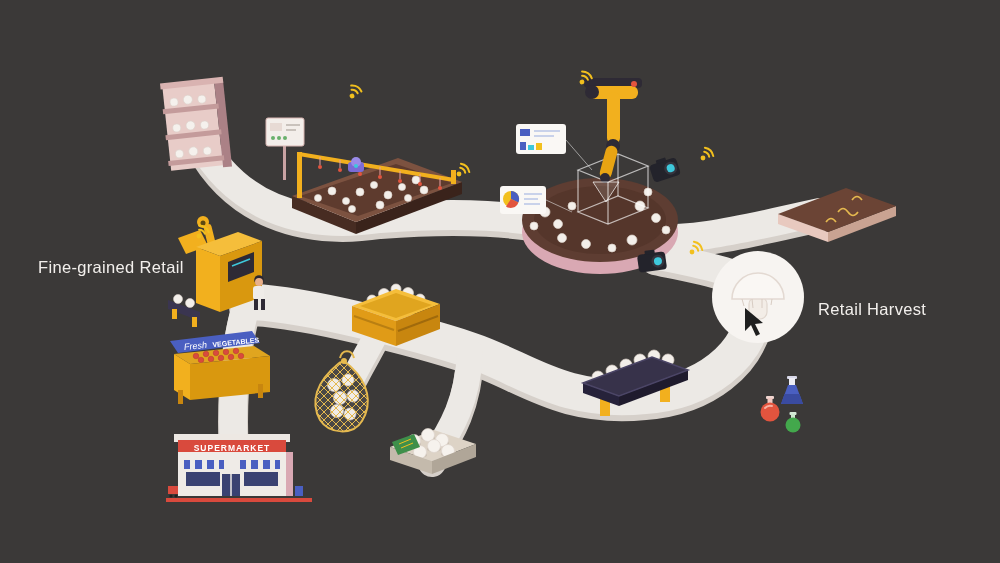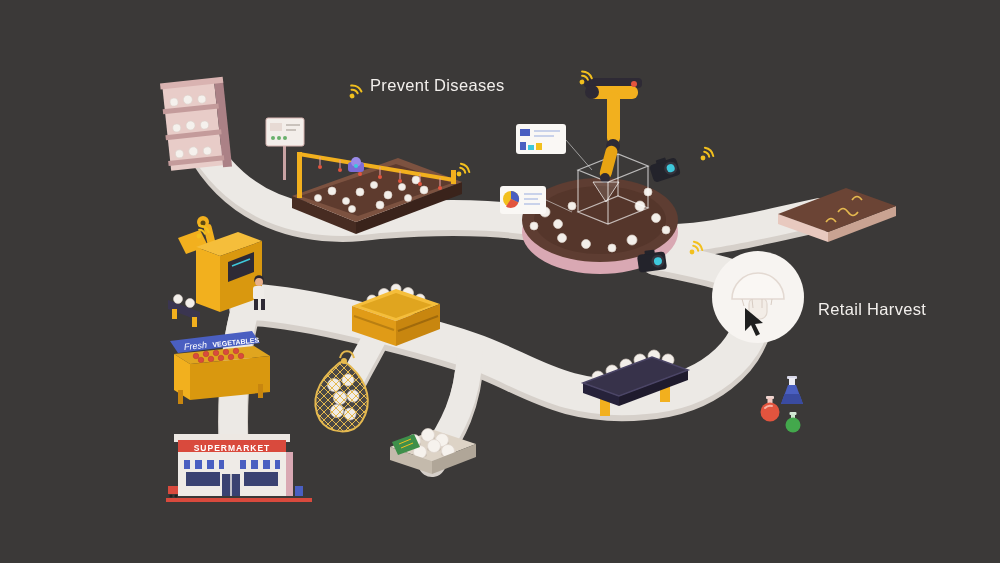--- a/index.html
+++ b/index.html
@@ -407,16 +407,16 @@
   </g>
 
   <use href="#sig" transform="translate(352,96) rotate(-15)" data-name="signal-icon"></use>
   <use href="#sig" transform="translate(459,174)" data-name="signal-icon"></use>
   <use href="#sig" transform="translate(582,82) rotate(-10)" data-name="signal-icon"></use>
   <use href="#sig" transform="translate(703,158)" data-name="signal-icon"></use>
   <use href="#sig" transform="translate(692,252)" data-name="signal-icon"></use>
   <use href="#sig" transform="translate(199,236) rotate(-10)" data-name="signal-icon"></use>
 </svg>
 
-<div class="label" data-name="label-prevent-diseases">Prevent Diseases</div>
+<div class="label" data-name="label-fine-grained-retail">Fine-grained Retail</div>
 <div class="label" data-name="label-precise-harvest">Retail Harvest</div>
 
 </div>
 
 </body></html>

